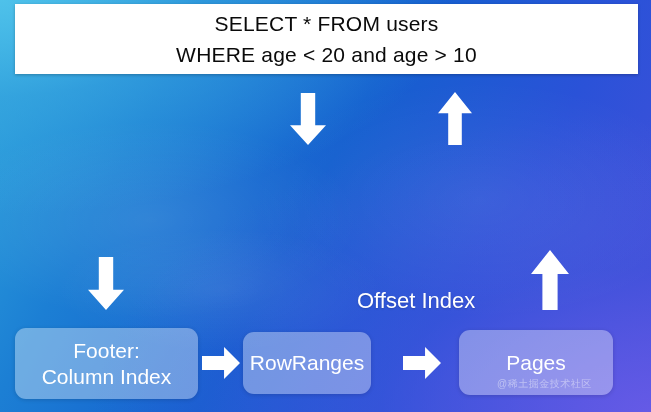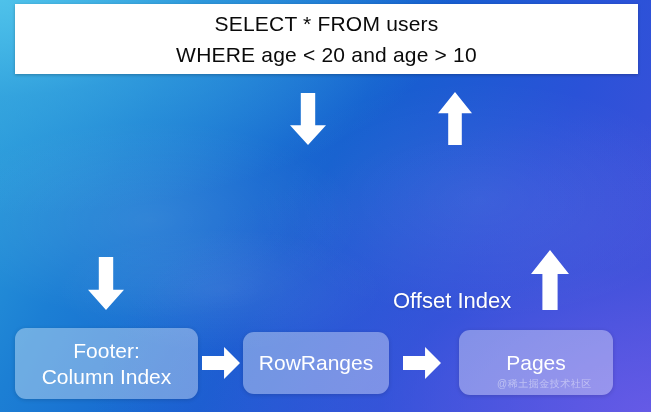--- a/index.html
+++ b/index.html
@@ -102,33 +102,32 @@
     color: #ffffff;
     text-align: center;
     box-shadow: 0 1px 4px rgba(0,0,0,0.15);
   }
   .node .line {
     font-size: 21px;
     line-height: 26px;
     white-space: nowrap;
   }
   #node-footer { left: 15px; top: 328px; width: 183px; height: 71px; }
-  #node-rowranges { left: 243px; top: 332px; width: 146px; height: 62px; }
+  #node-rowranges { left: 243px; top: 332px; width: 128px; height: 62px; }
   #node-pages { left: 459px; top: 330px; width: 154px; height: 65px; }
 
   #offset-index-label {
     position: absolute;
     left: 357px;
     top: 288px;
     font-size: 22px;
     line-height: 26px;
     color: #ffffff;
     white-space: nowrap;
     text-shadow: 0 1px 2px rgba(0,0,0,0.18);
-    margin-left: 36px;
   }
 
   #watermark {
     position: absolute;
     left: 497px;
     top: 375px;
     font-size: 10px;
     line-height: 18px;
     color: rgba(255,255,255,0.42);
     white-space: nowrap;

